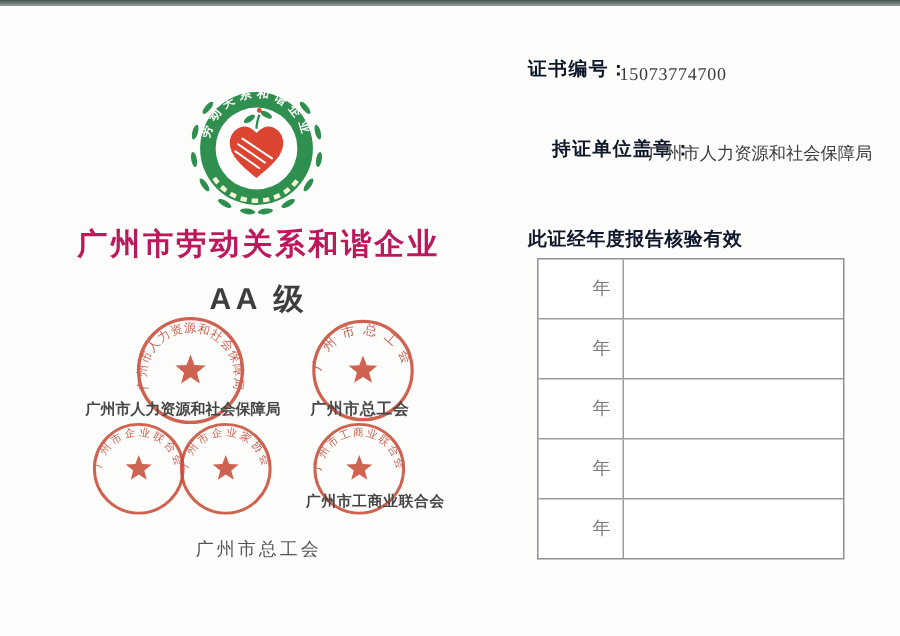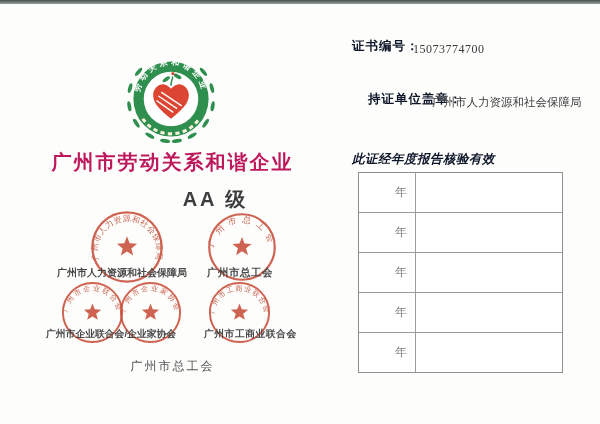--- a/index.html
+++ b/index.html
@@ -10,21 +10,21 @@
   }
   .scan-edge{position:absolute;top:0;left:0;width:600px;height:4px;
     background:linear-gradient(#45504d,#98a39f);}
 
   
   .front{position:absolute;left:0;top:0;width:345px;height:424px;}
   .emblem{position:absolute;left:124px;top:52px;width:94px;height:94px;}
   .title1{position:absolute;top:149px;left:0;width:345px;text-align:center;
     font-size:20px;font-weight:bold;color:#be185d;letter-spacing:2px;white-space:nowrap;}
   .title2{position:absolute;top:186px;left:0;width:345px;text-align:center;
-    font-size:20px;font-weight:bold;color:#3d3d3d;letter-spacing:3px;padding-left:43px;}
+    font-size:20px;font-weight:bold;color:#3d3d3d;letter-spacing:3px;}
   .issue-date{position:absolute;top:358px;left:0;width:345px;text-align:center;
     font-size:12px;color:#565656;letter-spacing:2px;}
 
   .seal{position:absolute;opacity:.86;}
   .seal-ring{fill:none;stroke:#c84a36;stroke-width:3px;}
   .seal-star{fill:#c84a36;}
   .seal-text{fill:#bf4733;}
   .ts13{font-size:10.6px;letter-spacing:0.6px;}
   .ts6{font-size:12px;letter-spacing:7px;}
   .ts8{font-size:11px;letter-spacing:3px;}
@@ -37,21 +37,21 @@
 
   
   .fld-label{position:absolute;font-size:12.5px;font-weight:bold;color:#0f172a;
     letter-spacing:1px;white-space:nowrap;}
   .fld-value{position:absolute;font-family:"Liberation Serif","DejaVu Serif",serif;
     color:#3a3a3a;white-space:nowrap;}
   .cert-label{left:352px;top:38px;}
   .cert-value{left:413px;top:42px;font-size:12px;letter-spacing:0.5px;}
   .holder-label{left:352px;top:91px;margin-left:16px;}
   .holder-value{left:432px;top:95px;font-size:11.5px;}
-  .verify-heading{left:352px;top:151px;letter-spacing:0.5px;font-style:italic;}
+  .verify-heading{left:352px;top:151px;letter-spacing:0.5px;}
 
   .year-table{position:absolute;left:358px;top:172px;width:203px;
     border:1px solid #8f8f8f;background:#fff;z-index:1;}
   .yrow{height:39px;display:flex;}
   .yrow + .yrow{border-top:1px solid #9c9c9c;}
   .ycell-label{width:57px;border-right:1px solid #9c9c9c;display:flex;
     align-items:center;justify-content:flex-end;padding-right:8px;
     color:#7c7c7c;font-size:12px;box-sizing:border-box;}
   .ycell-blank{flex:1;}
 </style>
@@ -143,21 +143,20 @@
     <svg class="seal" style="left:207px;top:280px;width:65px;height:65px;" viewBox="0 0 100 100">
       <defs>
           <path id="arc-s5" d="M 12,64 A 39,39 0 1 1 88,64"></path>
         </defs>
       <circle class="seal-ring" cx="50" cy="50" r="45.5"></circle>
       <polygon class="seal-star" points="50,36 53.5,45.1 63.3,45.7 55.7,51.9 58.2,61.3 50,56 41.8,61.3 44.3,51.9 36.7,45.7 46.5,45.1"></polygon>
       <text class="seal-text ts9" text-anchor="middle">
         <textPath href="#arc-s5" startOffset="50%">广州市工商业联合会</textPath>
       </text>
     </svg>
-    <div class="seal-label lbl-3">广州市企业联合会/企业家协会</div>
     <div class="seal-label lbl-4">广州市工商业联合会</div>
 
     <div class="issue-date">广州市总工会</div>
   </div>
 
   <div>
     <div class="fld-label cert-label">证书编号：</div>
     <div class="fld-value cert-value">15073774700</div>
 
     <div class="fld-label holder-label">持证单位盖章：</div>

